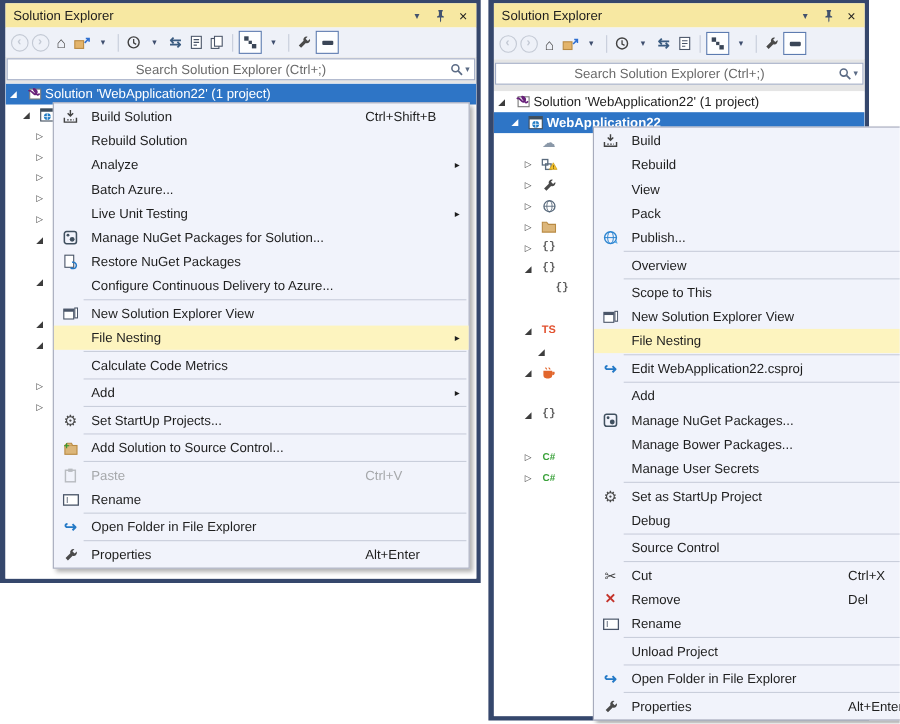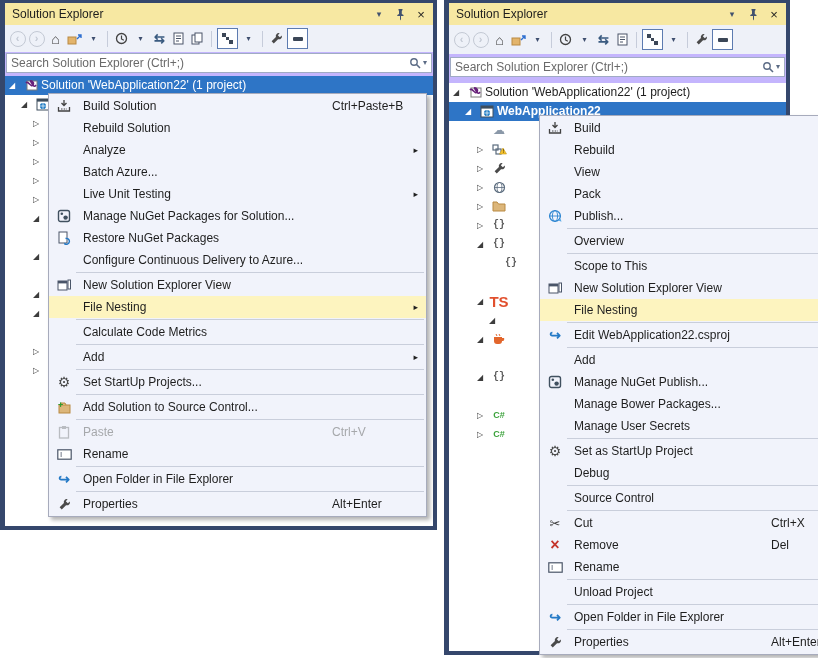--- a/index.html
+++ b/index.html
@@ -12,21 +12,21 @@
   .tbar{height:22px;background:#F7E8A2;display:flex;align-items:center;padding:0 4px 0 7px;flex:none;}
   .tbar .ttl{flex:1;color:#1E1E1E;}
   .tbar-btns{display:flex;align-items:center;gap:9px;padding-right:2px;}
   .tbar-btns .tb-icon{display:inline-flex;align-items:center;justify-content:center;width:12px;height:14px;cursor:default;}
   .tools{background:#EEF1F8;display:flex;align-items:center;padding:0 3px;flex:none;}
   .tools .tb-icon{display:inline-flex;align-items:center;justify-content:center;width:17px;height:18px;margin:0 1px;}
   .tools .tb-icon.boxed{border:1px solid #5C7BB0;background:#FDFEFF;width:19px;height:19px;}
   .tools .vsep{width:1px;height:16px;background:#C6CCDA;margin:0 4px;}
   .circ{display:inline-flex;align-items:center;justify-content:center;width:14px;height:14px;border:1px solid #C3C9D4;
         border-radius:50%;color:#C3C9D4;font-size:11px;line-height:1;font-weight:bold;}
-  .searchrow{background:#c4b5fd;padding:1px 1px;flex:none;}
+  .searchrow{background:#e5e5e5;padding:1px 1px;flex:none;text-align:center;}
   .searchbox{background:#fff;border:1px solid #A0ABC4;height:18px;display:flex;align-items:center;padding:0 4px;}
   .searchbox .ph{flex:1;color:#6A6A6A;}
   .searchbox .tb-icon{display:inline-flex;align-items:center;}
 
   
   .tree{position:relative;background:#fff;flex:1;overflow:hidden;}
   .tree-row{position:absolute;left:0;right:0;height:19px;line-height:19px;}
   .tree-row.sel{background:#2E75C6;color:#fff;}
   .tree-row .arr{position:absolute;top:0;font-size:8px;color:#3D3D3D;line-height:19px;}
   .tree-row.sel .arr{color:#fff;}
@@ -383,21 +383,21 @@
           </div>
           <div class="tree-row" style="top: 171px;">
             <span class="tico" style="left: 54px;">
               <span class="g" style="font-size:10px;font-weight:bold;color:#5E5E5E;font-family:'Liberation Mono',monospace;">{}</span>
             </span>
           </div>
           <div class="tree-row" style="top: 190px;"></div>
           <div class="tree-row" style="top: 209px;">
             <span class="arr" style="left: 28px;">◢</span>
             <span class="tico" style="left: 42px;">
-              <span class="g" style="font-size:15px;font-weight:bold;color:#E1502E;">TS</span>
+              <span class="g" style="font-size:10px;font-weight:bold;color:#E1502E;">TS</span>
             </span>
           </div>
           <div class="tree-row" style="top: 228px;">
             <span class="arr" style="left: 40px;">◢</span>
           </div>
           <div class="tree-row" style="top: 247px;">
             <span class="arr" style="left: 28px;">◢</span>
             <span class="tico" style="left: 42px;">
               <svg width="14" height="12" viewBox="0 0 14 12">
                 <path d="M2 4h8v4a3 3 0 0 1-3 3H5a3 3 0 0 1-3-3z" fill="#E2662C"></path>
@@ -433,21 +433,21 @@
   <div class="menu" style="left:48px;top:93px;width:377px;--sc:283px;">
       <div class="menu-item">
         <span class="mi-ico">
           <svg width="14" height="14" viewBox="0 0 14 14">
             <path d="M7 1v5M4.5 4L7 6.5 9.5 4" stroke="#424242" stroke-width="1.3" fill="none"></path>
             <path d="M1.5 8v4h11V8" stroke="#424242" stroke-width="1.3" fill="none"></path>
             <line x1="4" y1="10" x2="10" y2="10" stroke="#424242" stroke-dasharray="1.5 1.2"></line>
           </svg>
         </span>
         <span class="mi-lab">Build Solution</span>
-        <span class="mi-sc">Ctrl+Paste+B</span>
+        <span class="mi-sc">Ctrl+Shift+B</span>
       </div>
       <div class="menu-item">
         <span class="mi-lab">Rebuild Solution</span>
       </div>
       <div class="menu-item">
         <span class="mi-lab">Analyze</span>
         <span class="mi-arr">▸</span>
       </div>
       <div class="menu-item">
         <span class="mi-lab">Batch Azure...</span>
@@ -627,21 +627,21 @@
         <span class="mi-arr">▸</span>
       </div>
       <div class="menu-item">
         <span class="mi-ico">
           <svg width="14" height="14" viewBox="0 0 14 14">
             <rect x="1.5" y="1.5" width="11" height="11" rx="2" fill="none" stroke="#40505F" stroke-width="1.4"></rect>
             <circle cx="8.6" cy="8.6" r="2.2" fill="#40505F"></circle>
             <circle cx="4.8" cy="4.8" r="1.3" fill="#40505F"></circle>
           </svg>
         </span>
-        <span class="mi-lab">Manage NuGet Publish...</span>
+        <span class="mi-lab">Manage NuGet Packages...</span>
       </div>
       <div class="menu-item">
         <span class="mi-lab">Manage Bower Packages...</span>
       </div>
       <div class="menu-item">
         <span class="mi-lab">Manage User Secrets</span>
       </div>
       <div class="menu-sep"></div>
       <div class="menu-item">
         <span class="mi-ico">

